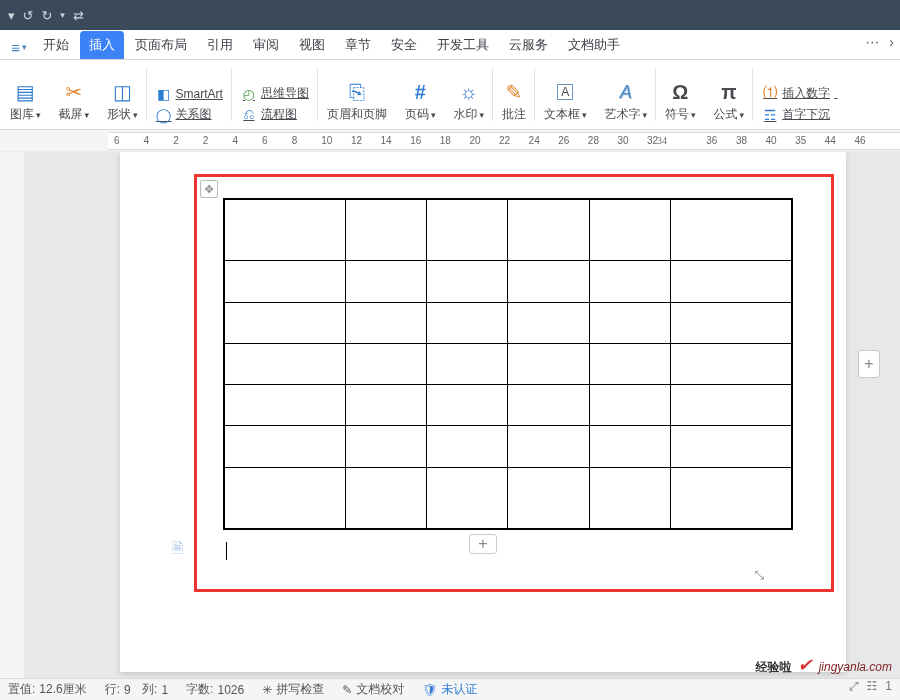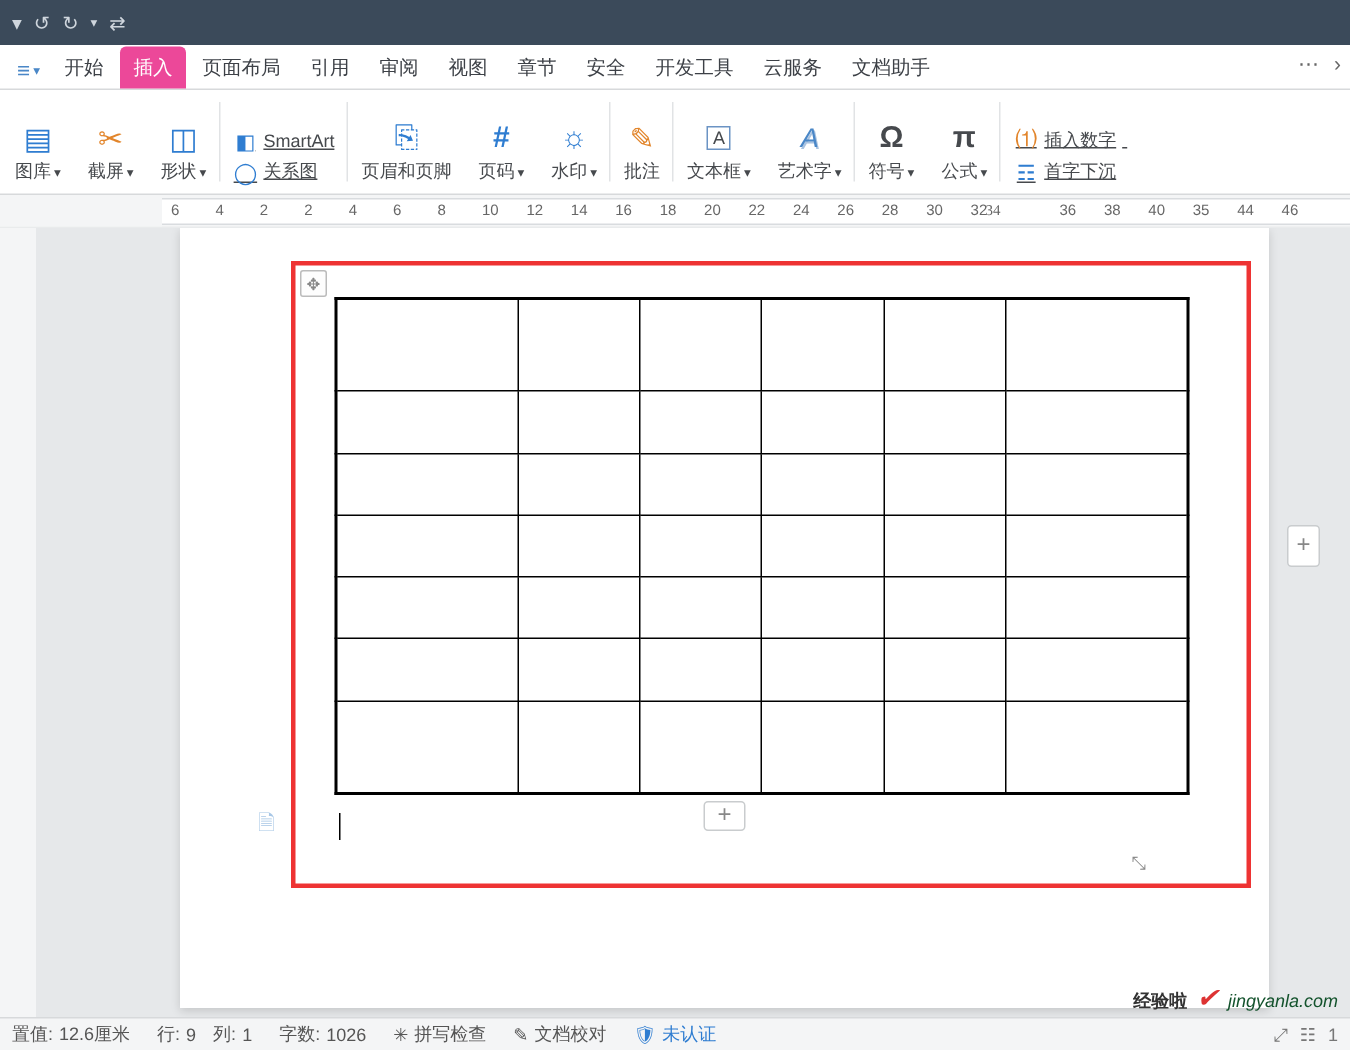--- a/index.html
+++ b/index.html
@@ -13,21 +13,21 @@
   .caret-icon::before { content: "▾"; }
   .undo-icon::before { content: "↺"; }
   .redo-icon::before { content: "↻"; }
   .eq-icon::before { content: "⇄"; }
 
   
   .tabs { height: 30px; background: #fff; border-bottom: 1px solid #d7d9db; display: flex; align-items: flex-end; padding-left: 6px; gap: 2px; position: relative; }
   .tabs .file { width: 26px; height: 24px; display: flex; align-items: center; justify-content: center; color: #4a87c7; font-size: 15px; }
   .tabs .file .dd { font-size: 9px; margin-left: 2px; }
   .tab { height: 28px; padding: 0 9px; font-size: 13px; color: #3d4147; display: flex; align-items: center; border-top-left-radius: 4px; border-top-right-radius: 4px; cursor: pointer; }
-  .tab.active { background: #ec4899; color: #fff; }
+  .tab.active { background: #3b82f6; color: #fff; }
   .tabs .right-icons { position: absolute; right: 6px; top: 4px; display: flex; gap: 10px; color: #666; font-size: 14px; }
   .lines-icon::before { content: "≡"; }
   .arrow-r-icon::before { content: "›"; }
   .misc-icon::before { content: "⋯"; }
 
   
   .ribbon { height: 70px; background: #fff; border-bottom: 1px solid #d7d9db; display: flex; align-items: stretch; padding-left: 4px; gap: 6px; font-size: 12px; color: #46494d; }
   .group { display: flex; flex-direction: column; align-items: center; justify-content: flex-end; padding: 4px 4px 6px 4px; position: relative; }
   .group.sep::after { content: ""; position: absolute; right: -3px; top: 8px; bottom: 8px; width: 1px; background: #e1e3e5; }
   .big { display: flex; flex-direction: column; align-items: center; gap: 2px; padding: 0 2px; cursor: pointer; }
@@ -81,34 +81,34 @@
   .addcol::before { content: "+"; }
   .addrow { position: absolute; left: 50%; margin-left: -14px; top: 382px; width: 28px; height: 20px; border: 1px solid #c9ccce; border-radius: 3px; background: #fff; display: flex; align-items: center; justify-content: center; color: #888; }
   .addrow::before { content: "+"; }
   .resize { position: absolute; right: 82px; top: 416px; font-size: 12px; color: #888; }
   .resize::before { content: "⤡"; }
   .cursor { position: absolute; left: 106px; top: 390px; width: 1px; height: 18px; background: #000; }
   .doc-ic { position: absolute; left: 52px; top: 386px; width: 16px; height: 18px; color: #a8c7e6; font-size: 14px; }
   .doc-ic::before { content: "🗎"; }
 
   
-  .status { position: absolute; left: 0; right: 0; bottom: 0; height: 22px; background: #f4f5f6; border-top: 1px solid #d7d9db; display: flex; align-items: center; font-size: 12px; color: #555; padding: 0 8px; gap: 18px; }
+  .status { position: absolute; left: 0; right: 0; bottom: 0; height: 22px; background: #f4f5f6; border-top: 1px solid #d7d9db; display: flex; font-size: 12px; color: #555; padding: 0 8px; gap: 18px; }
   .status .item { display: flex; align-items: center; gap: 4px; }
   .status .spacer { flex: 1; }
   .shield-ic::before { content: "🛡"; font-size: 12px; }
   .spell-ic::before { content: "✳"; font-size: 12px; }
   .proof-ic::before { content: "✎"; font-size: 12px; }
   .expand-ic::before { content: "⤢"; }
   .views { display: flex; gap: 8px; color: #777; }
 
   
   .watermark { position: absolute; right: 8px; bottom: 24px; font-size: 13px; font-style: italic; color: #777; display: flex; align-items: baseline; gap: 6px; }
   .watermark .brand { font-weight: bold; color: #333; font-size: 12px; font-style: normal;}
   .watermark .check { color: #d33; font-size: 18px; }
-  .watermark .url { color: #14532d; font-size: 12px; }
+  .watermark .url { color: #7f1d1d; font-size: 12px; }
 </style>
 </head>
 <body>
 
 <div class="titlebar">
   <div class="qat">
     <span class="caret-icon"></span>
     <span class="undo-icon"></span>
     <span class="redo-icon"></span>
     <span class="dd">▾</span>
@@ -173,20 +173,32 @@
       <div class="small">
           <span class="ic blue smart-ic"></span>
           <span>SmartArt</span>
         </div>
       <div class="small">
           <span class="ic blue rel-ic"></span>
           <span>关系图</span>
         </div>
     </div>
     <div style="width:4px"></div>
+  </div>
+  <div class="group sep">
+    <div class="stack">
+      <div class="small">
+          <span class="ic green mind-ic"></span>
+          <span>思维导图</span>
+        </div>
+      <div class="small">
+          <span class="ic blue flow-ic"></span>
+          <span>流程图</span>
+        </div>
+    </div>
   </div>
 
   <div class="group">
     <div class="big">
       <span class="ic blue hdr-ic"></span>
       <span class="lbl">页眉和页脚</span>
     </div>
   </div>
   <div class="group">
     <div class="big">

